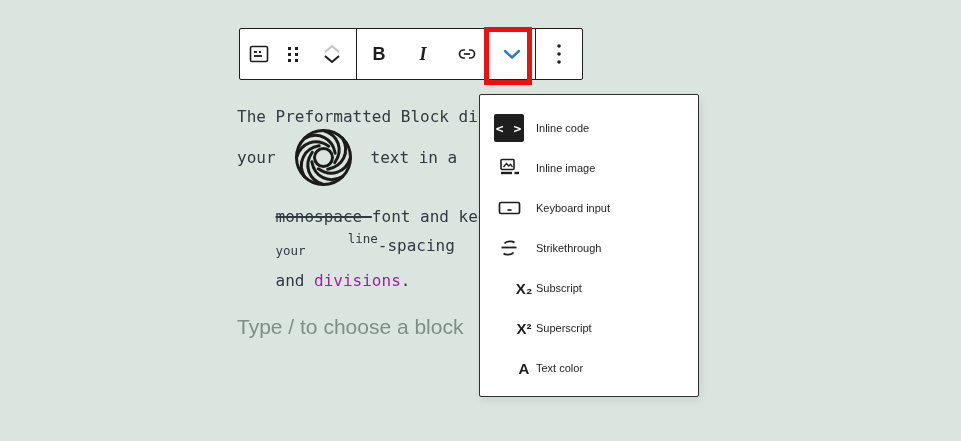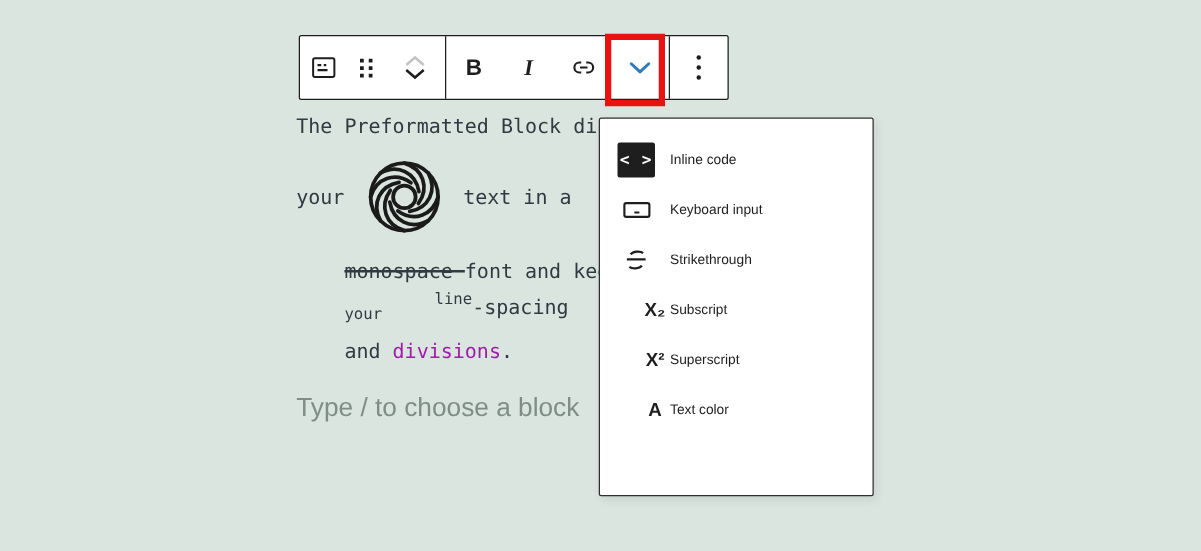--- a/index.html
+++ b/index.html
@@ -22,21 +22,21 @@
                   font-family:"Liberation Serif", serif; color:#1e1e1e; }
   .movers { display:flex; flex-direction:column; align-items:center; gap:2px; }
 
   
   .red-box { position:absolute; left:484px; top:27px; width:48px; height:58px;
              border:5px solid #ea1111; z-index:20; pointer-events:none; }
 
   
   .mono { font-family:"DejaVu Sans Mono", monospace; font-size:16px; color:#303a42;
           white-space:pre; position:absolute; left:237px; }
-  .line1 { top:91px; }
+  .line1 { top:107px; }
   .line2 { top:118px; height:78px; display:flex; align-items:center; }
   .line2 .spiral { margin:0 10px; }
   .line3 { top:188px; }
   .line4 { top:216px; line-height:20px; }
   .line5 { top:252px; }
   .strike { text-decoration:line-through; text-decoration-thickness:1.5px; }
   .sub4 { font-size:12.5px; position:relative; top:4px; }
   .gap4 { display:inline-block; width:42px; }
   .sup4 { font-size:12.5px; position:relative; top:-8px;margin-top:27px; }
   .magenta { color:#a21caa; }
@@ -183,20 +183,31 @@
 
   <div class="dropdown">
 
     <div class="menu-item">
       <span class="mi-icon active">
         <span class="code-glyph">&lt; &gt;</span>
       </span>
       <span class="mi-label">Inline code</span>
     </div>
 
+    <div class="menu-item">
+      <span class="mi-icon">
+        <svg width="21" height="20" viewBox="0 0 21 20" fill="none" stroke="#1e1e1e" stroke-width="1.6">
+          <rect x="2" y="1.5" width="13" height="10" rx="1"></rect>
+          <path d="M4.5 9 l3 -3.5 2.2 2.5 1.8 -1.8 2 2.8" stroke-width="1.3"></path>
+          <line x1="2" y1="15" x2="13" y2="15" stroke-width="2.4"></line>
+          <line x1="15.5" y1="15" x2="20" y2="15" stroke-width="2.4"></line>
+        </svg>
+      </span>
+      <span class="mi-label">Inline image</span>
+    </div>
 
     <div class="menu-item">
       <span class="mi-icon">
         <svg width="23" height="18" viewBox="0 0 23 18" fill="none" stroke="#1e1e1e" stroke-width="1.7">
           <rect x="1.5" y="3.5" width="20" height="11" rx="1.5"></rect>
           <line x1="9.5" y1="11" x2="13.5" y2="11"></line>
         </svg>
       </span>
       <span class="mi-label">Keyboard input</span>
     </div>

